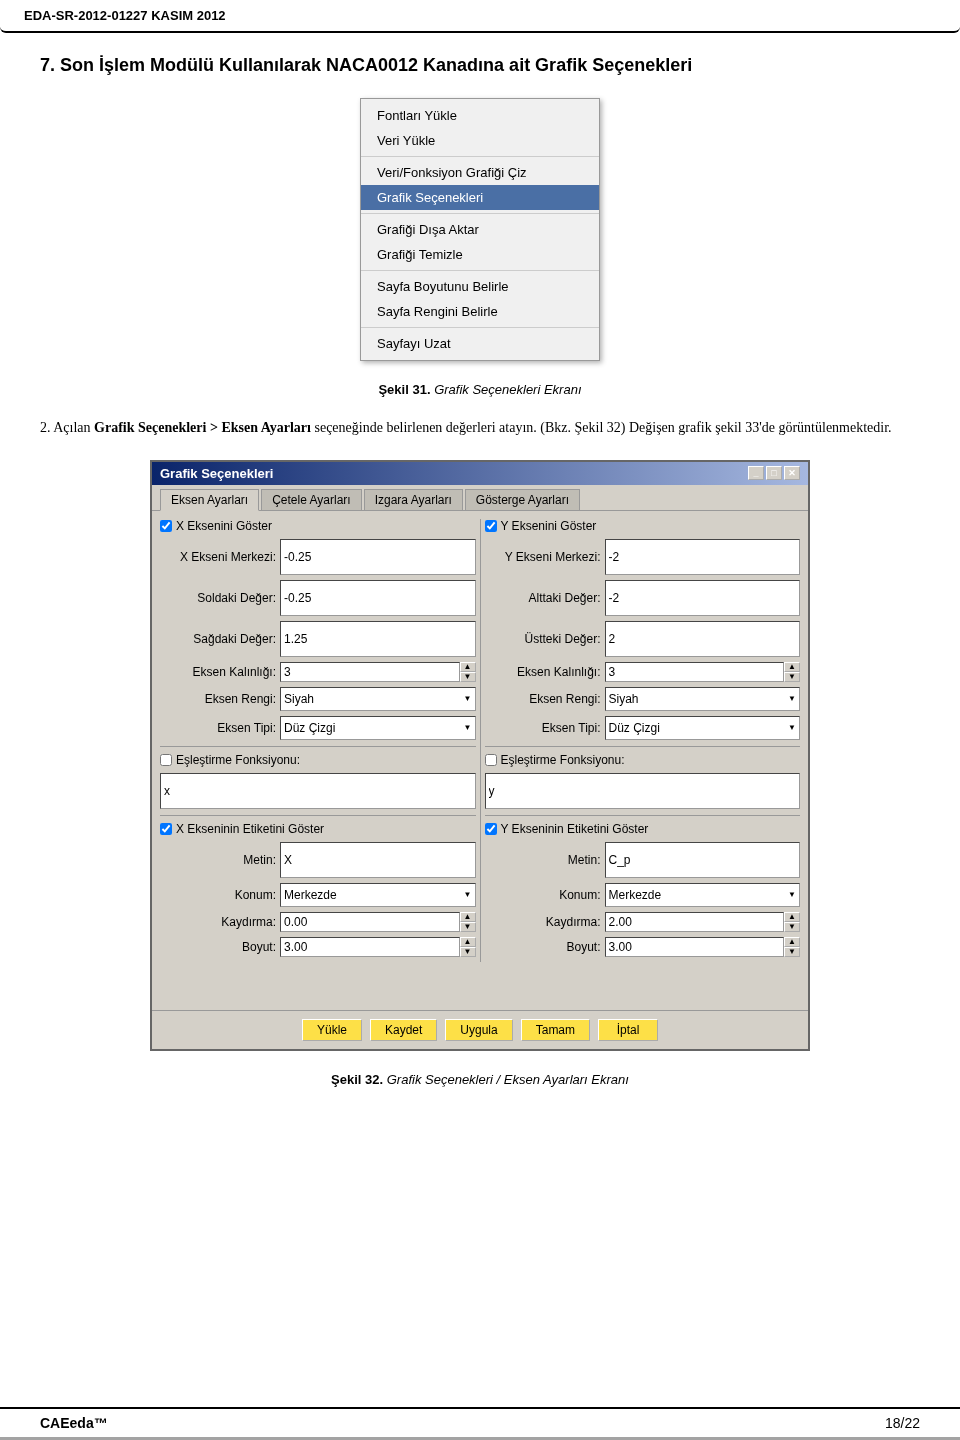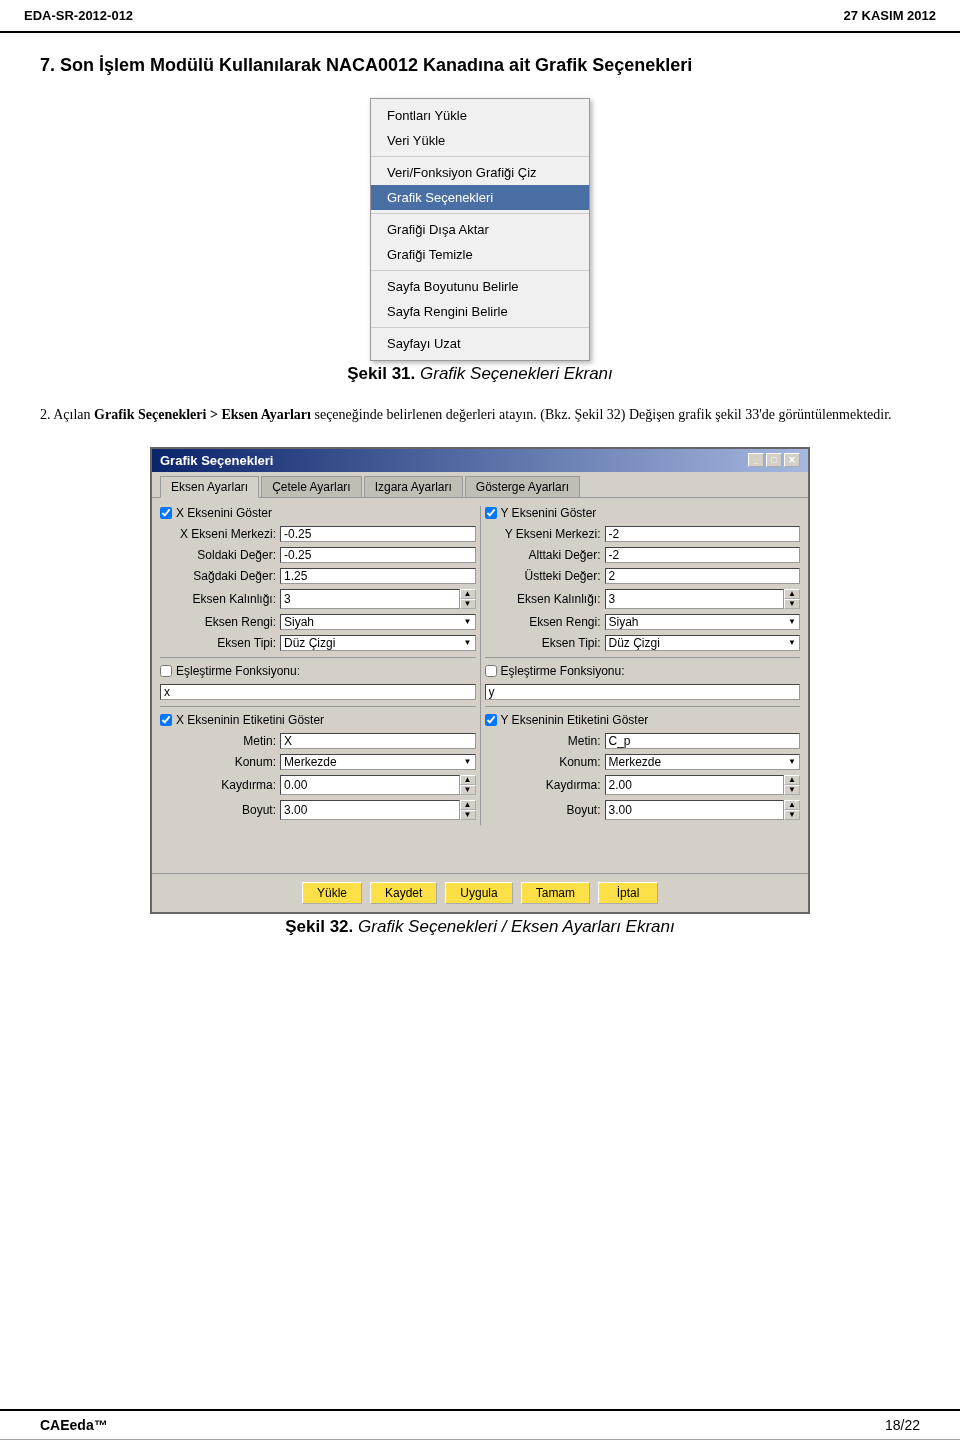--- a/index.html
+++ b/index.html
@@ -7,24 +7,24 @@
       font-family: Arial, sans-serif;
       font-size: 14px;
       background: #fff;
       color: #000;
       width: 960px;
       min-height: 1440px;
     }
 
     .header {
       display: flex;
-      justify-content: space-between;
       align-items: center;
       padding: 8px 24px;
       border-bottom: 2px solid #000;
+      border-radius: 6px;
     }
 
     .header-left {
       font-size: 13px;
       font-weight: bold;
     }
 
     .header-right {
       font-size: 13px;
       font-weight: bold;
@@ -48,34 +48,34 @@
     }
 
     .figure-container {
       display: flex;
       flex-direction: column;
       align-items: center;
       margin: 20px 0;
     }
 
     .figure-caption {
-      font-size: 17px;
-      margin-top: 3px;
+      font-size: 13px;
+      margin-top: 21px;
       text-align: center;
     }
 
     .figure-caption em {
       font-style: italic;
     }
 
     
     .context-menu {
       border: 1px solid #999;
       background: #f0f0f0;
-      width: 220px;
+      width: 240px;
       padding: 4px 0;
       box-shadow: 2px 2px 5px rgba(0,0,0,0.3);
     }
 
     .context-menu-item {
       padding: 5px 16px;
       font-size: 13px;
       cursor: pointer;
       color: #000;
     }
@@ -185,21 +185,21 @@
 
     .form-label {
       width: 120px;
       text-align: right;
       padding-right: 4px;
       font-size: 12px;
     }
 
     .form-input {
       flex: 1;
-      height: 16px;
+      height: 36px;
       border: 1px inset #999;
       background: #fff;
       padding: 1px 3px;
       font-size: 12px;
     }
 
     .form-input-with-spin {
       display: flex;
       flex: 1;
     }
@@ -232,21 +232,21 @@
     }
 
     .select-arrow {
       margin-left: auto;
       font-size: 8px;
     }
 
     .form-select-with-arrow {
       display: flex;
       flex: 1;
-      height: 16px;
+      height: 24px;
       border: 1px inset #999;
       background: #fff;
       font-size: 12px;
       align-items: center;
       padding: 1px 3px;
     }
 
     .separator-line {
       border-top: 1px solid #999;
       margin: 6px 0;
@@ -284,21 +284,21 @@
       margin-bottom: 12px;
       font-family: Liberation Serif, serif;
     }
 
     .footer-main {
       display: flex;
       justify-content: space-between;
       align-items: center;
       padding: 6px 0;
       border-top: 1px solid #000;
-      border-bottom: 1px solid #a3a3a3;
+      border-bottom: 3px solid #a3a3a3;
       text-align: center;
     }
 
     .footer-left {
       font-size: 14px;
       font-weight: bold;
     }
 
     .footer-center {
       font-size: 14px;

